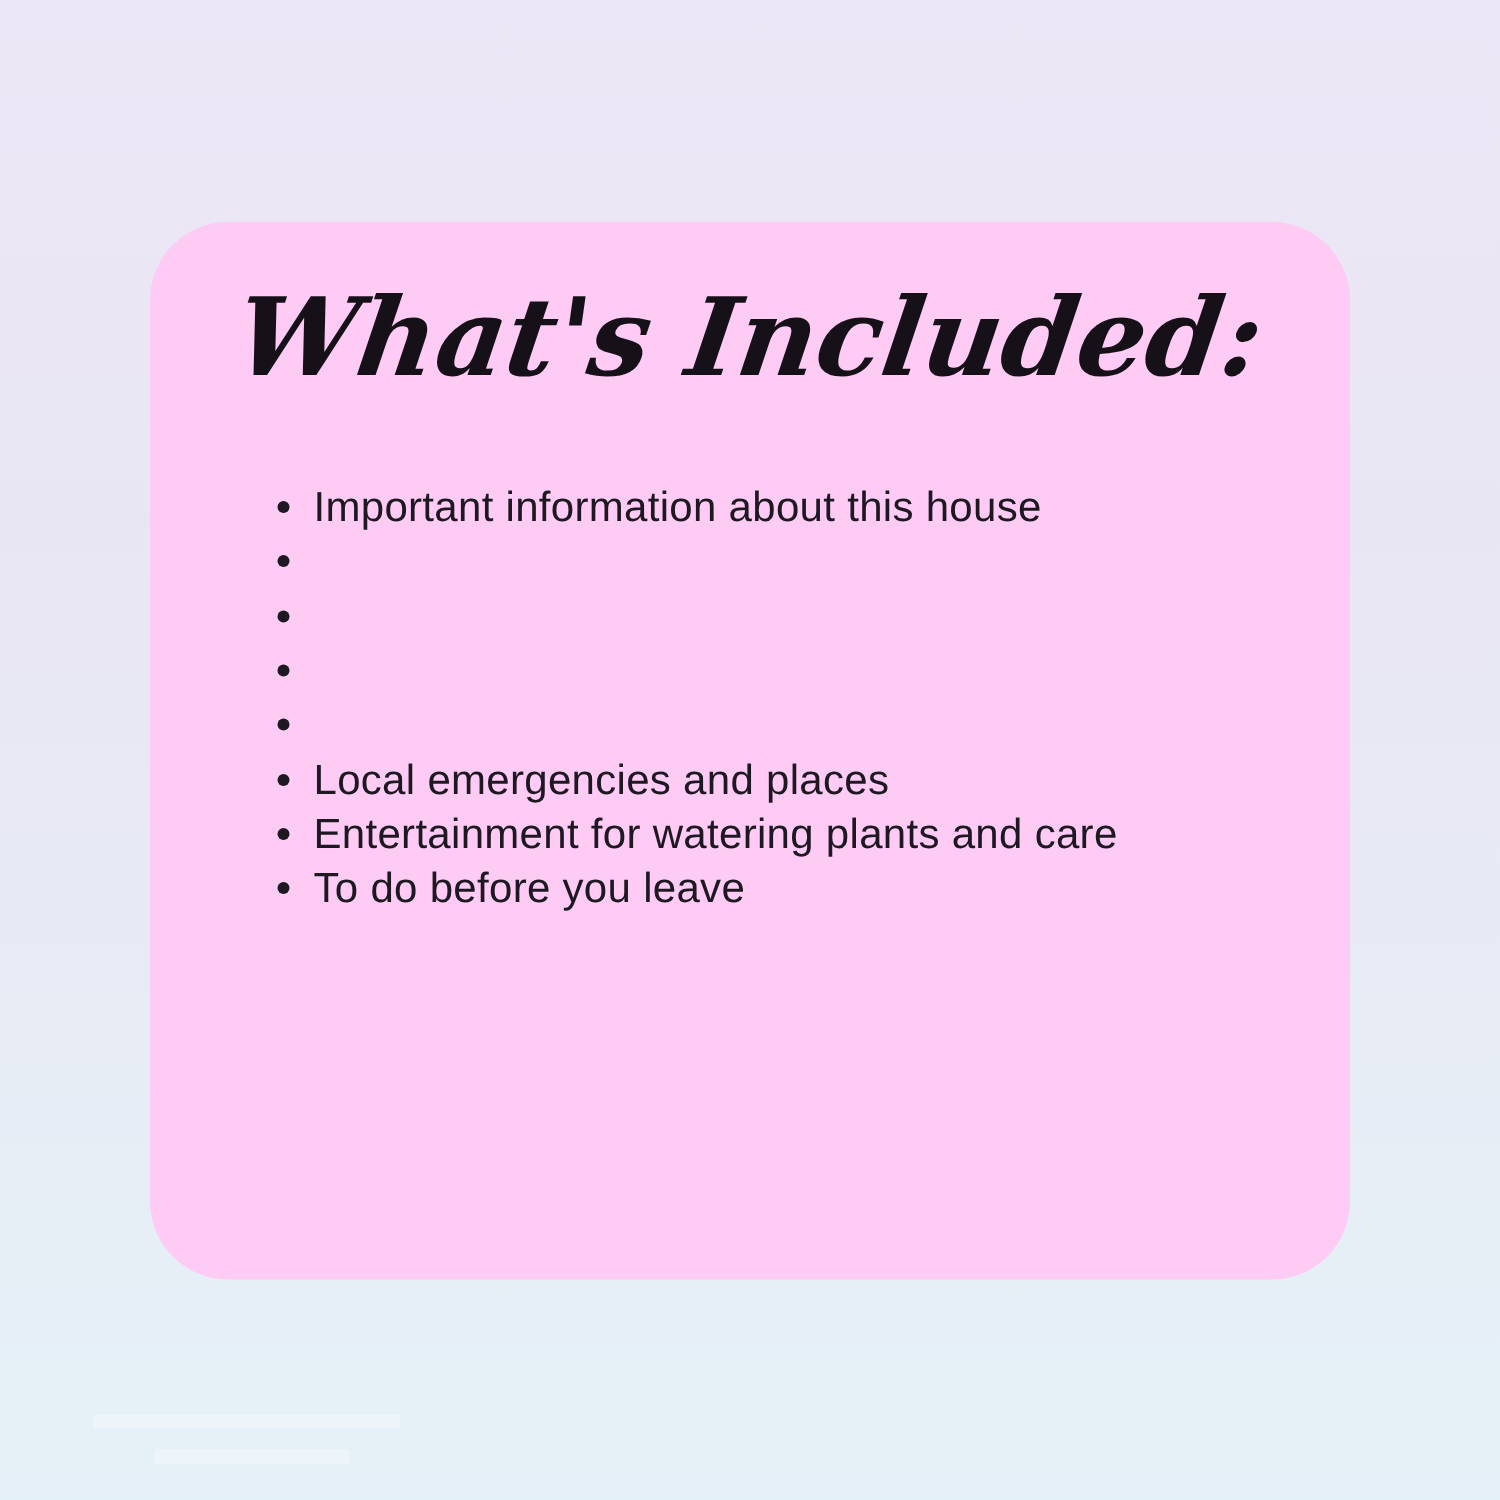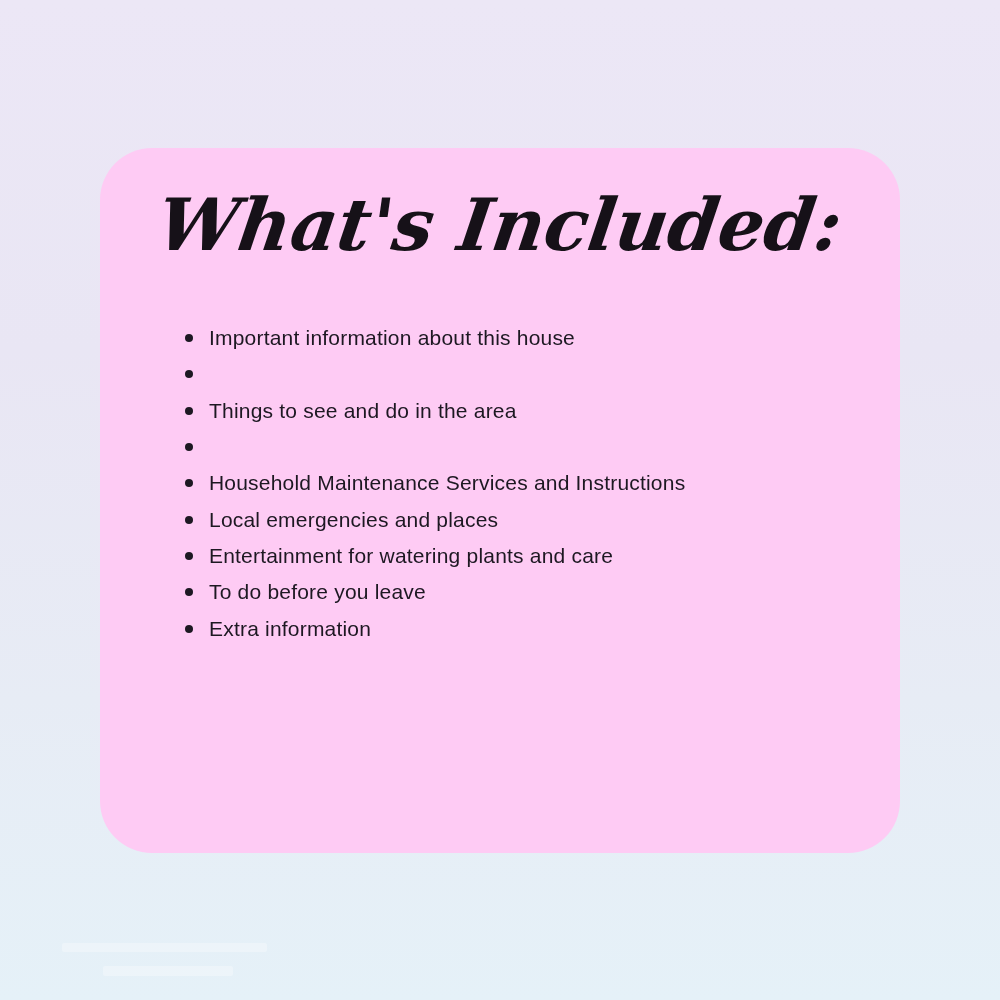--- a/index.html
+++ b/index.html
@@ -40,21 +40,21 @@
     left: 85px;
     top: 172px;
     margin: 0;
     padding: 0;
     list-style: none;
   }
   .list li {
     display: flex;
     align-items: center;
     height: 36.3px;
-    font-size: 21px;
+    font-size: 28px;
     letter-spacing: 0.2px;
     color: #1d1822;
   }
   .bullet {
     flex: none;
     width: 8px;
     height: 8px;
     border-radius: 50%;
     background: #1d1822;
     margin-right: 16px;
@@ -76,42 +76,36 @@
     <ul class="list">
         <li>
           <span class="bullet"></span>
           <span class="item-text">Important information about this house</span>
         </li>
         <li>
           <span class="bullet"></span>
         </li>
         <li>
           <span class="bullet"></span>
-          <span class="item-text">Things to see and do in the area</span>
         </li>
         <li>
           <span class="bullet"></span>
         </li>
         <li>
           <span class="bullet"></span>
-          <span class="item-text">Household Maintenance Services and Instructions</span>
         </li>
         <li>
           <span class="bullet"></span>
           <span class="item-text">Local emergencies and places</span>
         </li>
         <li>
           <span class="bullet"></span>
           <span class="item-text">Entertainment for watering plants and care</span>
         </li>
         <li>
           <span class="bullet"></span>
           <span class="item-text">To do before you leave</span>
         </li>
-        <li>
-          <span class="bullet"></span>
-          <span class="item-text">Extra information</span>
-        </li>
       </ul>
   </div>
   <div class="wm wm1"></div>
   <div class="wm wm2"></div>
 </div>
 
 </body></html>

